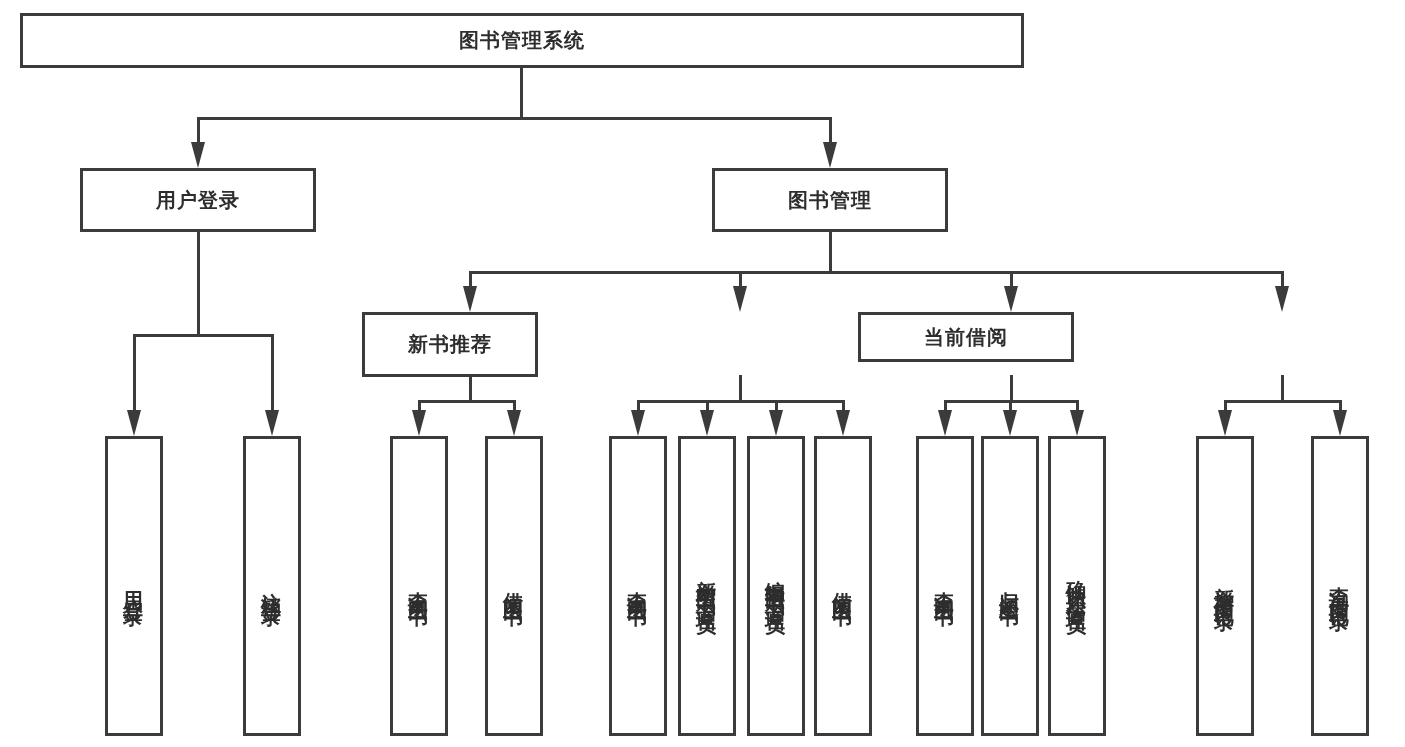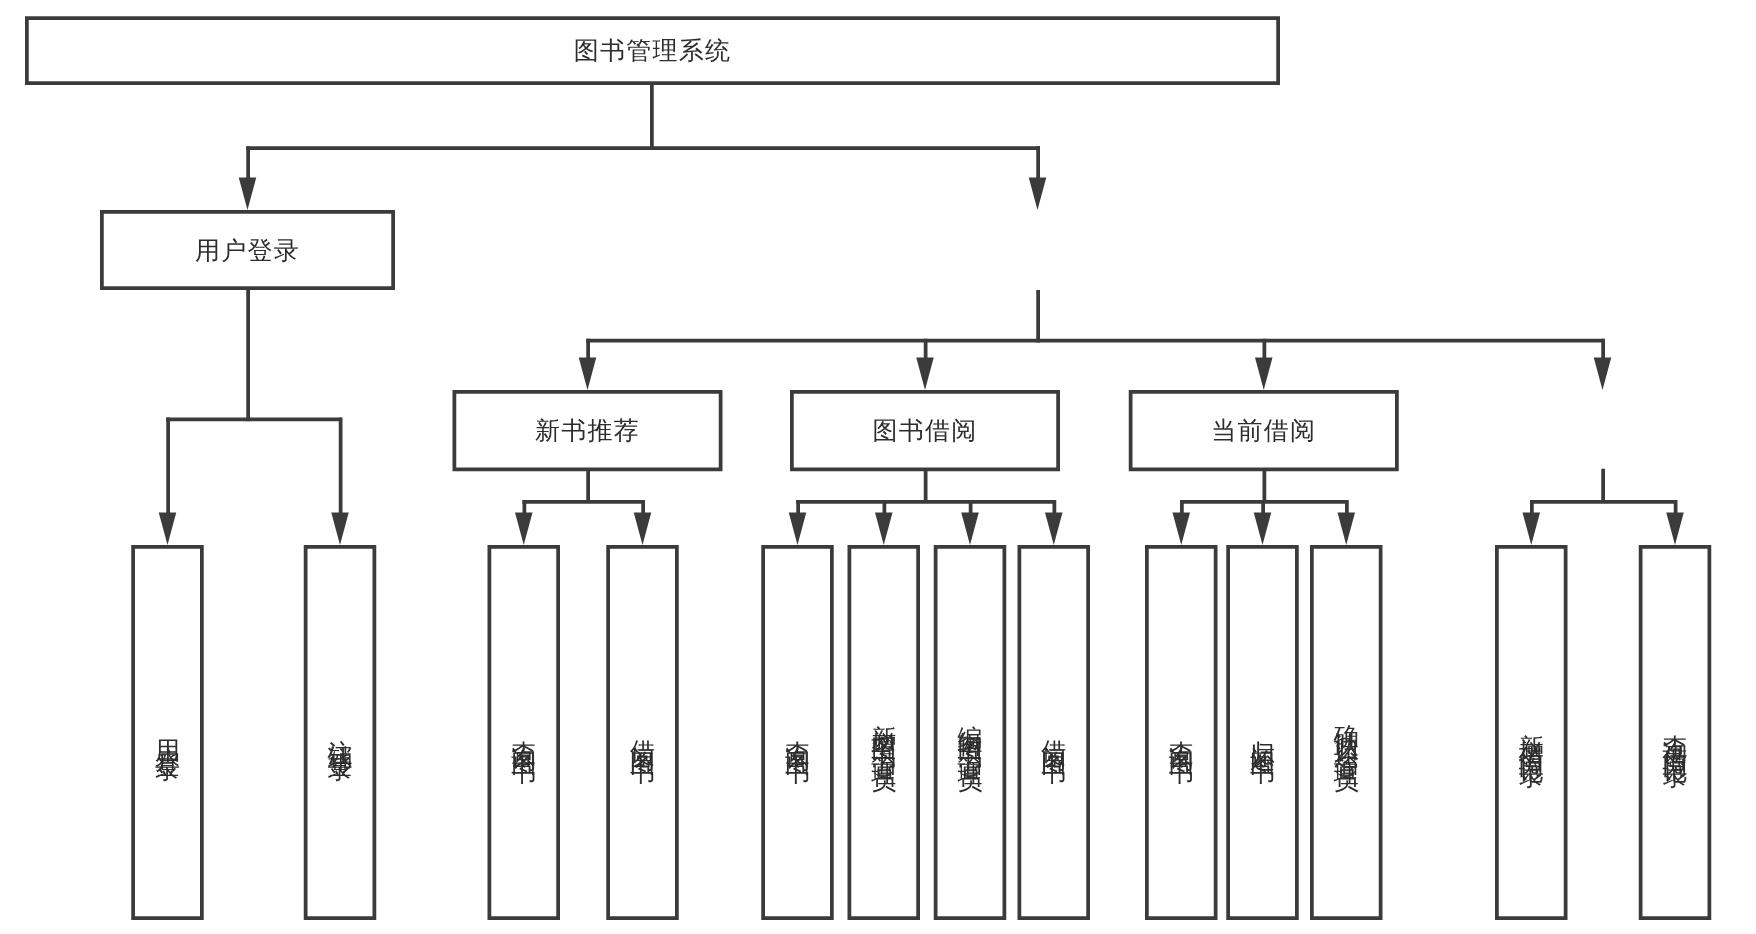--- a/index.html
+++ b/index.html
@@ -1,20 +1,20 @@
 <!DOCTYPE html>
 <html><head>
 <meta charset="utf-8">
 <style>
   html,body{margin:0;padding:0;background:#fff;}
   .canvas{position:relative;width:1405px;height:747px;background:#ffffff;overflow:hidden;
           font-family:"Liberation Sans", sans-serif;color:#2d2d2d;}
   .box{position:absolute;background:#ffffff;border:3px solid #3b3b3b;box-sizing:border-box;
        display:flex;align-items:center;justify-content:center;font-size:20px;letter-spacing:1px;
-       color:#2d2d2d;}
+       color:#2d2d2d;font-weight:bold;}
   .box.v{writing-mode:vertical-rl;letter-spacing:5px;font-size:20px;}
   .vl{position:absolute;width:3px;background:#3b3b3b;}
   .hl{position:absolute;height:3px;background:#3b3b3b;}
   .ar{position:absolute;width:0;height:0;border-left:7px solid transparent;
       border-right:7px solid transparent;border-top:26px solid #3b3b3b;}
   .watermark{position:absolute;left:1152px;top:714px;font-size:21px;color:#a6a6a6;
              letter-spacing:1px;text-shadow:0 0 3px #ffffff,1px 1px 0 #ffffff;white-space:nowrap;}
 </style>
 </head>
 <body>
@@ -28,46 +28,46 @@
   <div class="vl" style="left:520px;top:68px;height:51px"></div>
   <div class="hl" style="left:197px;top:117px;width:635px"></div>
   <div class="vl" style="left:197px;top:117px;height:28px"></div>
   <div class="ar" style="left:191px;top:142px"></div>
   <div class="vl" style="left:829px;top:117px;height:28px"></div>
   <div class="ar" style="left:823px;top:142px"></div>
 
   <div class="box" style="left:80px;top:168px;width:236px;height:64px">
     <span>用户登录</span>
   </div>
+  <div class="box" style="left:712px;top:168px;width:236px;height:64px">
+    <span>图书管理</span>
+  </div>
 
   <div class="vl" style="left:197px;top:232px;height:105px"></div>
   <div class="hl" style="left:133px;top:334px;width:140px"></div>
   <div class="vl" style="left:133px;top:334px;height:79px"></div>
   <div class="ar" style="left:127px;top:410px"></div>
   <div class="vl" style="left:271px;top:334px;height:79px"></div>
   <div class="ar" style="left:265px;top:410px"></div>
 
   <div class="vl" style="left:829px;top:232px;height:42px"></div>
   <div class="hl" style="left:469px;top:271px;width:814px"></div>
   <div class="vl" style="left:469px;top:271px;height:17px"></div>
   <div class="ar" style="left:463px;top:286px"></div>
   <div class="vl" style="left:739px;top:271px;height:17px"></div>
   <div class="ar" style="left:733px;top:286px"></div>
   <div class="vl" style="left:1010px;top:271px;height:17px"></div>
   <div class="ar" style="left:1004px;top:286px"></div>
   <div class="vl" style="left:1281px;top:271px;height:17px"></div>
   <div class="ar" style="left:1275px;top:286px"></div>
 
-  <div class="box" style="left:362px;top:312px;width:216px;height:65px">
+  <div class="box" style="left:362px;top:312px;width:176px;height:65px">
     <span>新书推荐</span>
   </div>
-  <div class="box" style="left:632px;top:312px;width:216px;height:65px">
-    <span>图书借阅</span>
-  </div>
-  <div class="box" style="left:903px;top:312px;width:216px;height:65px">
+  <div class="box" style="left:858px;top:312px;width:216px;height:50px">
     <span>当前借阅</span>
   </div>
 
   <div class="vl" style="left:469px;top:375px;height:27px"></div>
   <div class="hl" style="left:418px;top:400px;width:98px"></div>
   <div class="vl" style="left:418px;top:400px;height:12px"></div>
   <div class="ar" style="left:412px;top:410px"></div>
   <div class="vl" style="left:513px;top:400px;height:12px"></div>
   <div class="ar" style="left:507px;top:410px"></div>
 

